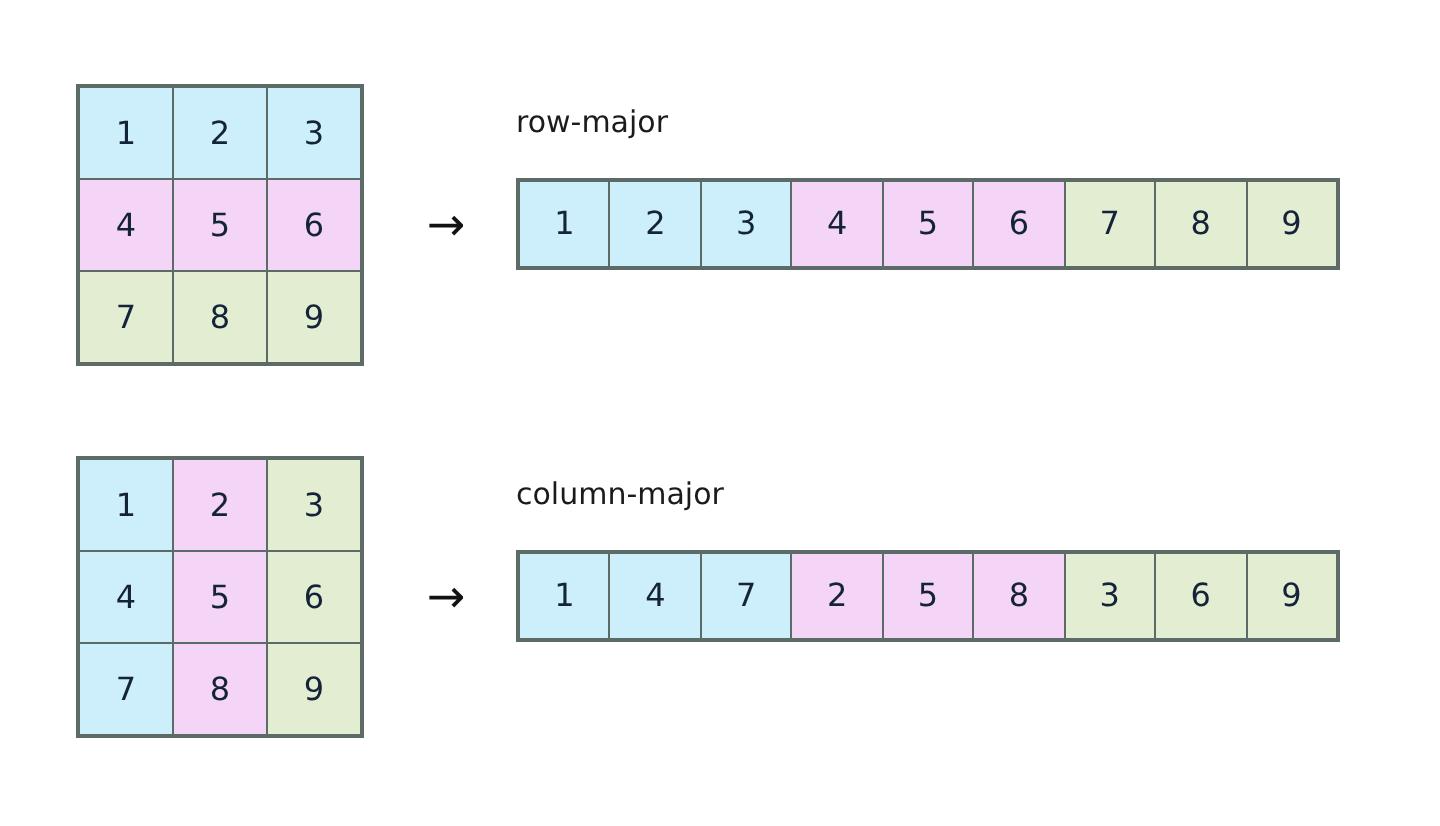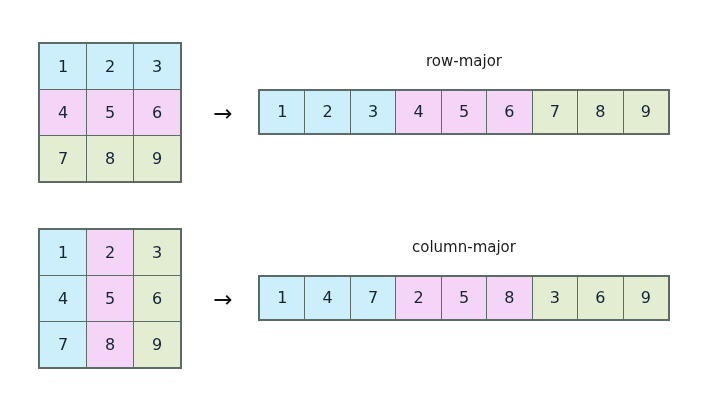--- a/index.html
+++ b/index.html
@@ -97,21 +97,21 @@
     color: #14233a;
     box-sizing: border-box;
   }
 
   
   .caption {
     position: absolute;
     left: 258px;
     top: 12px;
     width: 412px;
-    text-align: center;
+    text-align: left;
     font-size: 15px;
     line-height: 1;
     color: #1b1b1b;
     white-space: nowrap;
   }
 
   
   .fill-blue  { background: #cdeefb; }
   .fill-pink  { background: #f4d4f7; }
   .fill-green { background: #e2edd2; }

